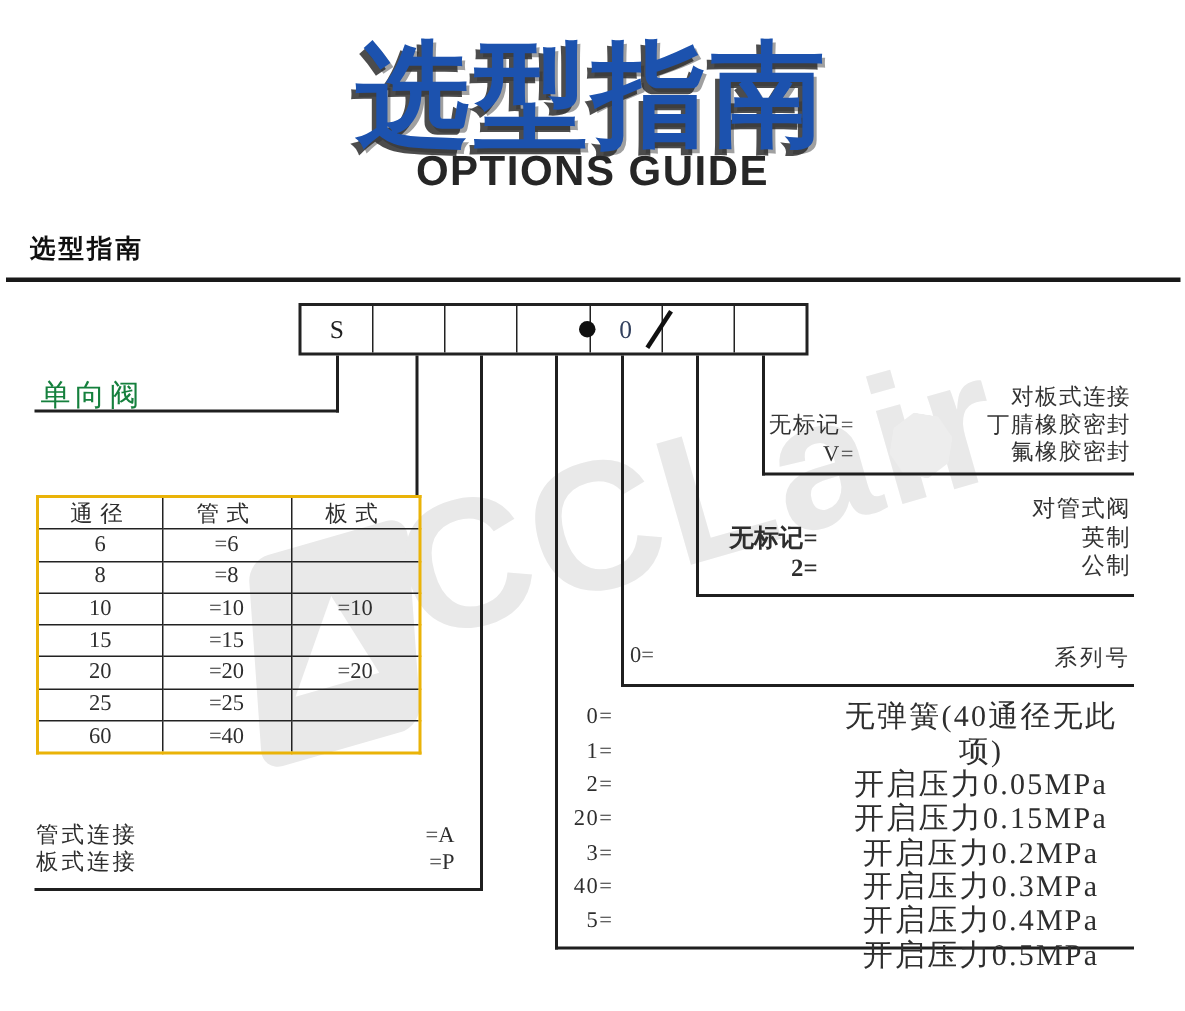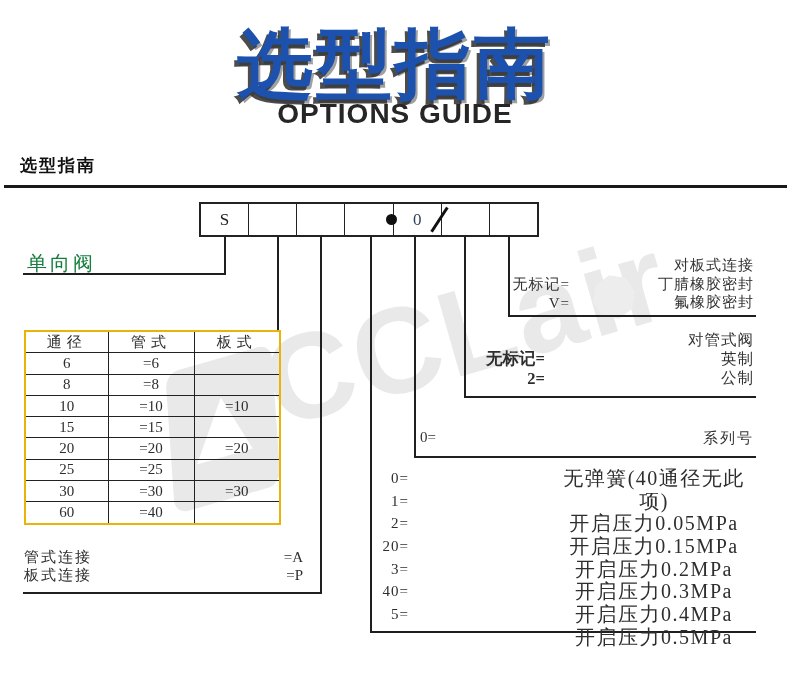--- a/index.html
+++ b/index.html
@@ -211,25 +211,20 @@
             <td>20</td>
             <td>=20</td>
             <td>=20</td>
           </tr>
         <tr>
             <td>25</td>
             <td>=25</td>
             <td></td>
           </tr>
         <tr>
-            <td>30</td>
-            <td>=30</td>
-            <td>=30</td>
-          </tr>
-        <tr>
             <td>60</td>
             <td>=40</td>
             <td></td>
           </tr>
       </tbody>
     </table>
   </div>
 
   <div class="abs z conn-row conn-1">
     <span class="lab">管式连接</span>

